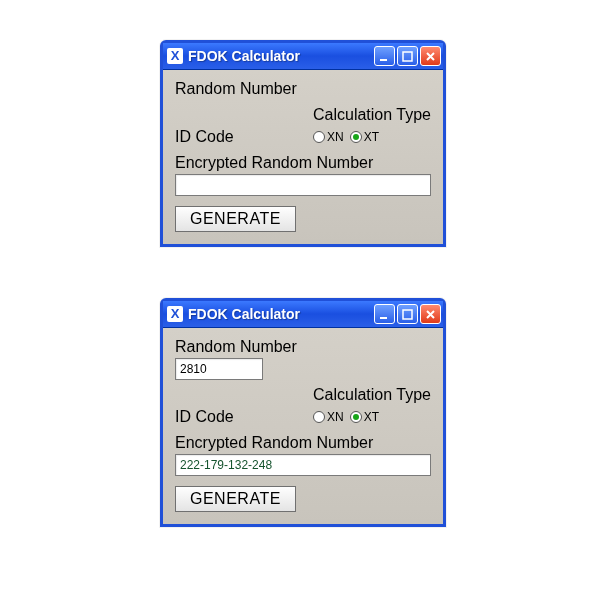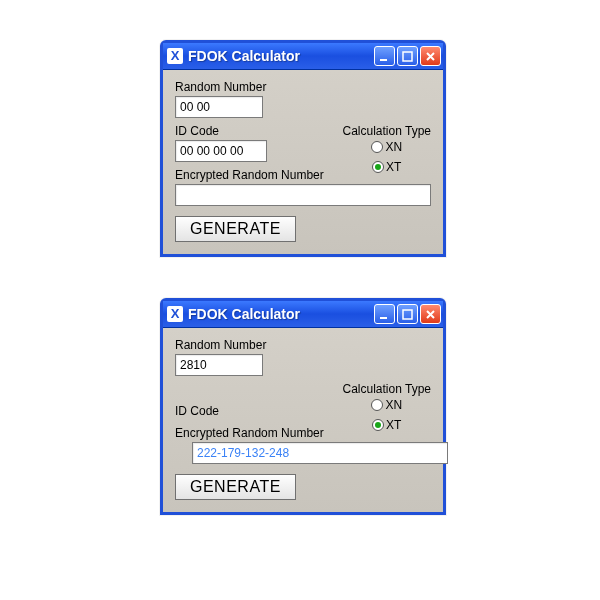--- a/index.html
+++ b/index.html
@@ -79,41 +79,40 @@
     gap: 10px;
     align-items: flex-end;
     justify-content: space-between;
   }
   .field {
     display: flex;
     flex-direction: column;
   }
   .label {
     color: #000;
-    font-size: 12px;
+    font-size: 16px;
     margin-bottom: 2px;
   }
   input.text {
     border: 1px solid #7a7a7a;
     background: #ffffff;
     padding: 2px 4px;
     font-family: Tahoma, Arial, sans-serif;
     font-size: 12px;
     height: 16px;
     box-shadow: inset 1px 1px 1px rgba(0,0,0,0.08);
   }
   input.text[readonly] {
     color: #888;
   }
   .radio-group {
     display: flex;
     align-items: center;
     gap: 6px;
     height: 22px;
-    flex-direction: column;
   }
   .radio {
     display: flex;
     align-items: center;
     gap: 2px;
     cursor: pointer;
   }
   .radio-circle {
     width: 12px;
     height: 12px;
@@ -164,27 +163,25 @@
       <div class="win-btn red">
         <svg viewBox="0 0 11 11">
             <path d="M2 2 L9 9 M9 2 L2 9" stroke="#fff" stroke-width="2"></path>
           </svg>
       </div>
     </div>
   </div>
   <div class="client">
     <div class="field">
       <span class="label">Random Number</span>
-      <input class="text" style="width: 78px;" value="00 00">
     </div>
     <div class="spacer"></div>
     <div class="row">
       <div class="field">
         <span class="label">ID Code</span>
-        <input class="text" style="width: 82px;" value="00 00 00 00">
       </div>
       <div class="field">
         <span class="label">Calculation Type</span>
         <div class="radio-group">
           <div class="radio">
             <span class="radio-circle"></span>
             <span>XN</span>
           </div>
           <div class="radio">
             <span class="radio-circle">
@@ -248,17 +245,17 @@
                 <span class="radio-dot"></span>
               </span>
             <span>XT</span>
           </div>
         </div>
       </div>
     </div>
     <div class="spacer"></div>
     <div class="field">
       <span class="label">Encrypted Random Number</span>
-      <input class="text" style="width: 246px; color: #3b82f6; margin-left: 17px;" readonly="" value="222-179-132-248">
+      <input class="text" style="width: 246px; color: #14532d;" readonly="" value="222-179-132-248">
     </div>
     <button class="gen-btn">GENERATE</button>
   </div>
 </div>
 
 </body></html>

